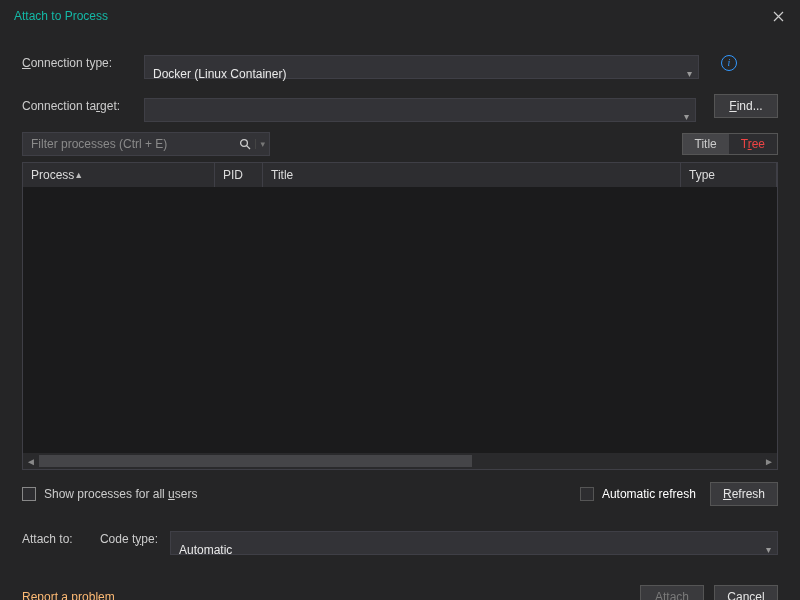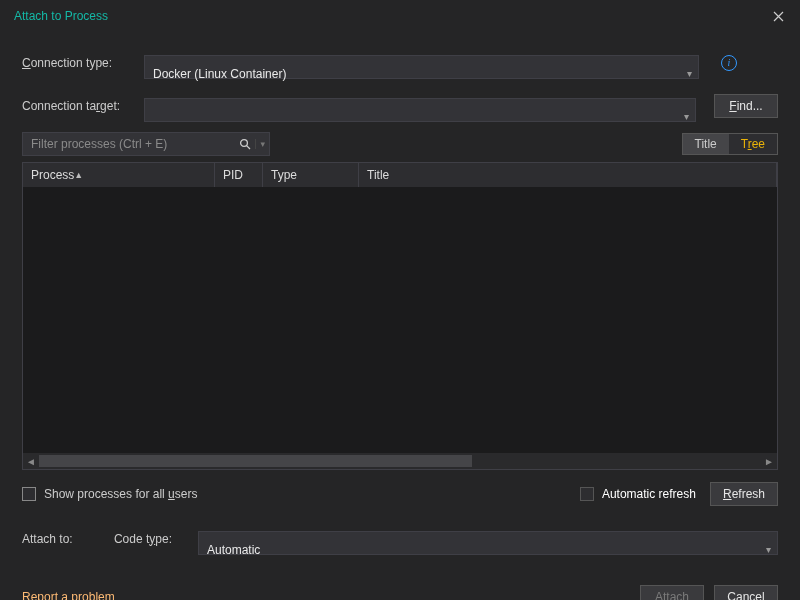--- a/index.html
+++ b/index.html
@@ -111,21 +111,21 @@
   .search .mag { color: #bdbdbd; padding: 0 4px; font-size: 12px; cursor:pointer; }
   .search .split { color: #777; padding: 0 4px; font-size: 9px; border-left:1px solid #444; cursor:pointer;}
   .toggle-group {
     display:flex; border:1px solid #555; background:#2d2d30;
   }
   .toggle-group .tg {
     padding: 3px 12px; font-size:12px; cursor:pointer;
     color:#ccc;
   }
   .toggle-group .tg.active { background:#454548; }
-  .toggle-group .tg.dim { color:#eab308; }
+  .toggle-group .tg.dim { color:#ef4444; }
   .table-wrap {
     border: 1px solid #3f3f46;
     background: #1e1e1e;
     height: 308px;
     display:flex; flex-direction:column;
   }
   .thead {
     display:flex;
     height: 24px;
     background: #2d2d30;
@@ -167,21 +167,21 @@
   }
   .chk {
     display:flex; align-items:flex-end; gap:8px; cursor:pointer;
   }
   .chk .box {
     width:14px; height:14px; border:1px solid #888; background:#2d2d30;
   }
   .chk.dim { color:#ffffff; }
   .chk.dim .box { border-color:#555; }
   .attach-row {
-    display:flex; align-items:center; gap:26px; margin-top:16px;
+    display:flex; align-items:center; gap:12px; margin-top:16px;
   }
   .readonly {
     background:#333337; border:1px solid #3f3f46; height:24px;
     padding: 0 8px; display:flex; align-items:center; color:#cfcfcf;
   }
   .readonly.at { width: 308px; }
   .dropdown.code { flex:1; }
   .footer {
     display:flex; align-items:center; justify-content:space-between;
     margin-top: 30px;
@@ -241,22 +241,22 @@
       </div>
     </div>
 
     <div class="table-wrap">
       <div class="thead">
         <div class="th process">
           <span>Process</span>
           <span class="sort-glyph">▲</span>
         </div>
         <div class="th pid">PID</div>
+        <div class="th title">Title</div>
         <div class="th type">Type</div>
-        <div class="th title">Title</div>
       </div>
       <div class="tbody"></div>
       <div class="hscroll">
         <div class="arrow">◄</div>
         <div class="track">
           <div class="thumb"></div>
         </div>
         <div class="arrow">►</div>
       </div>
     </div>

